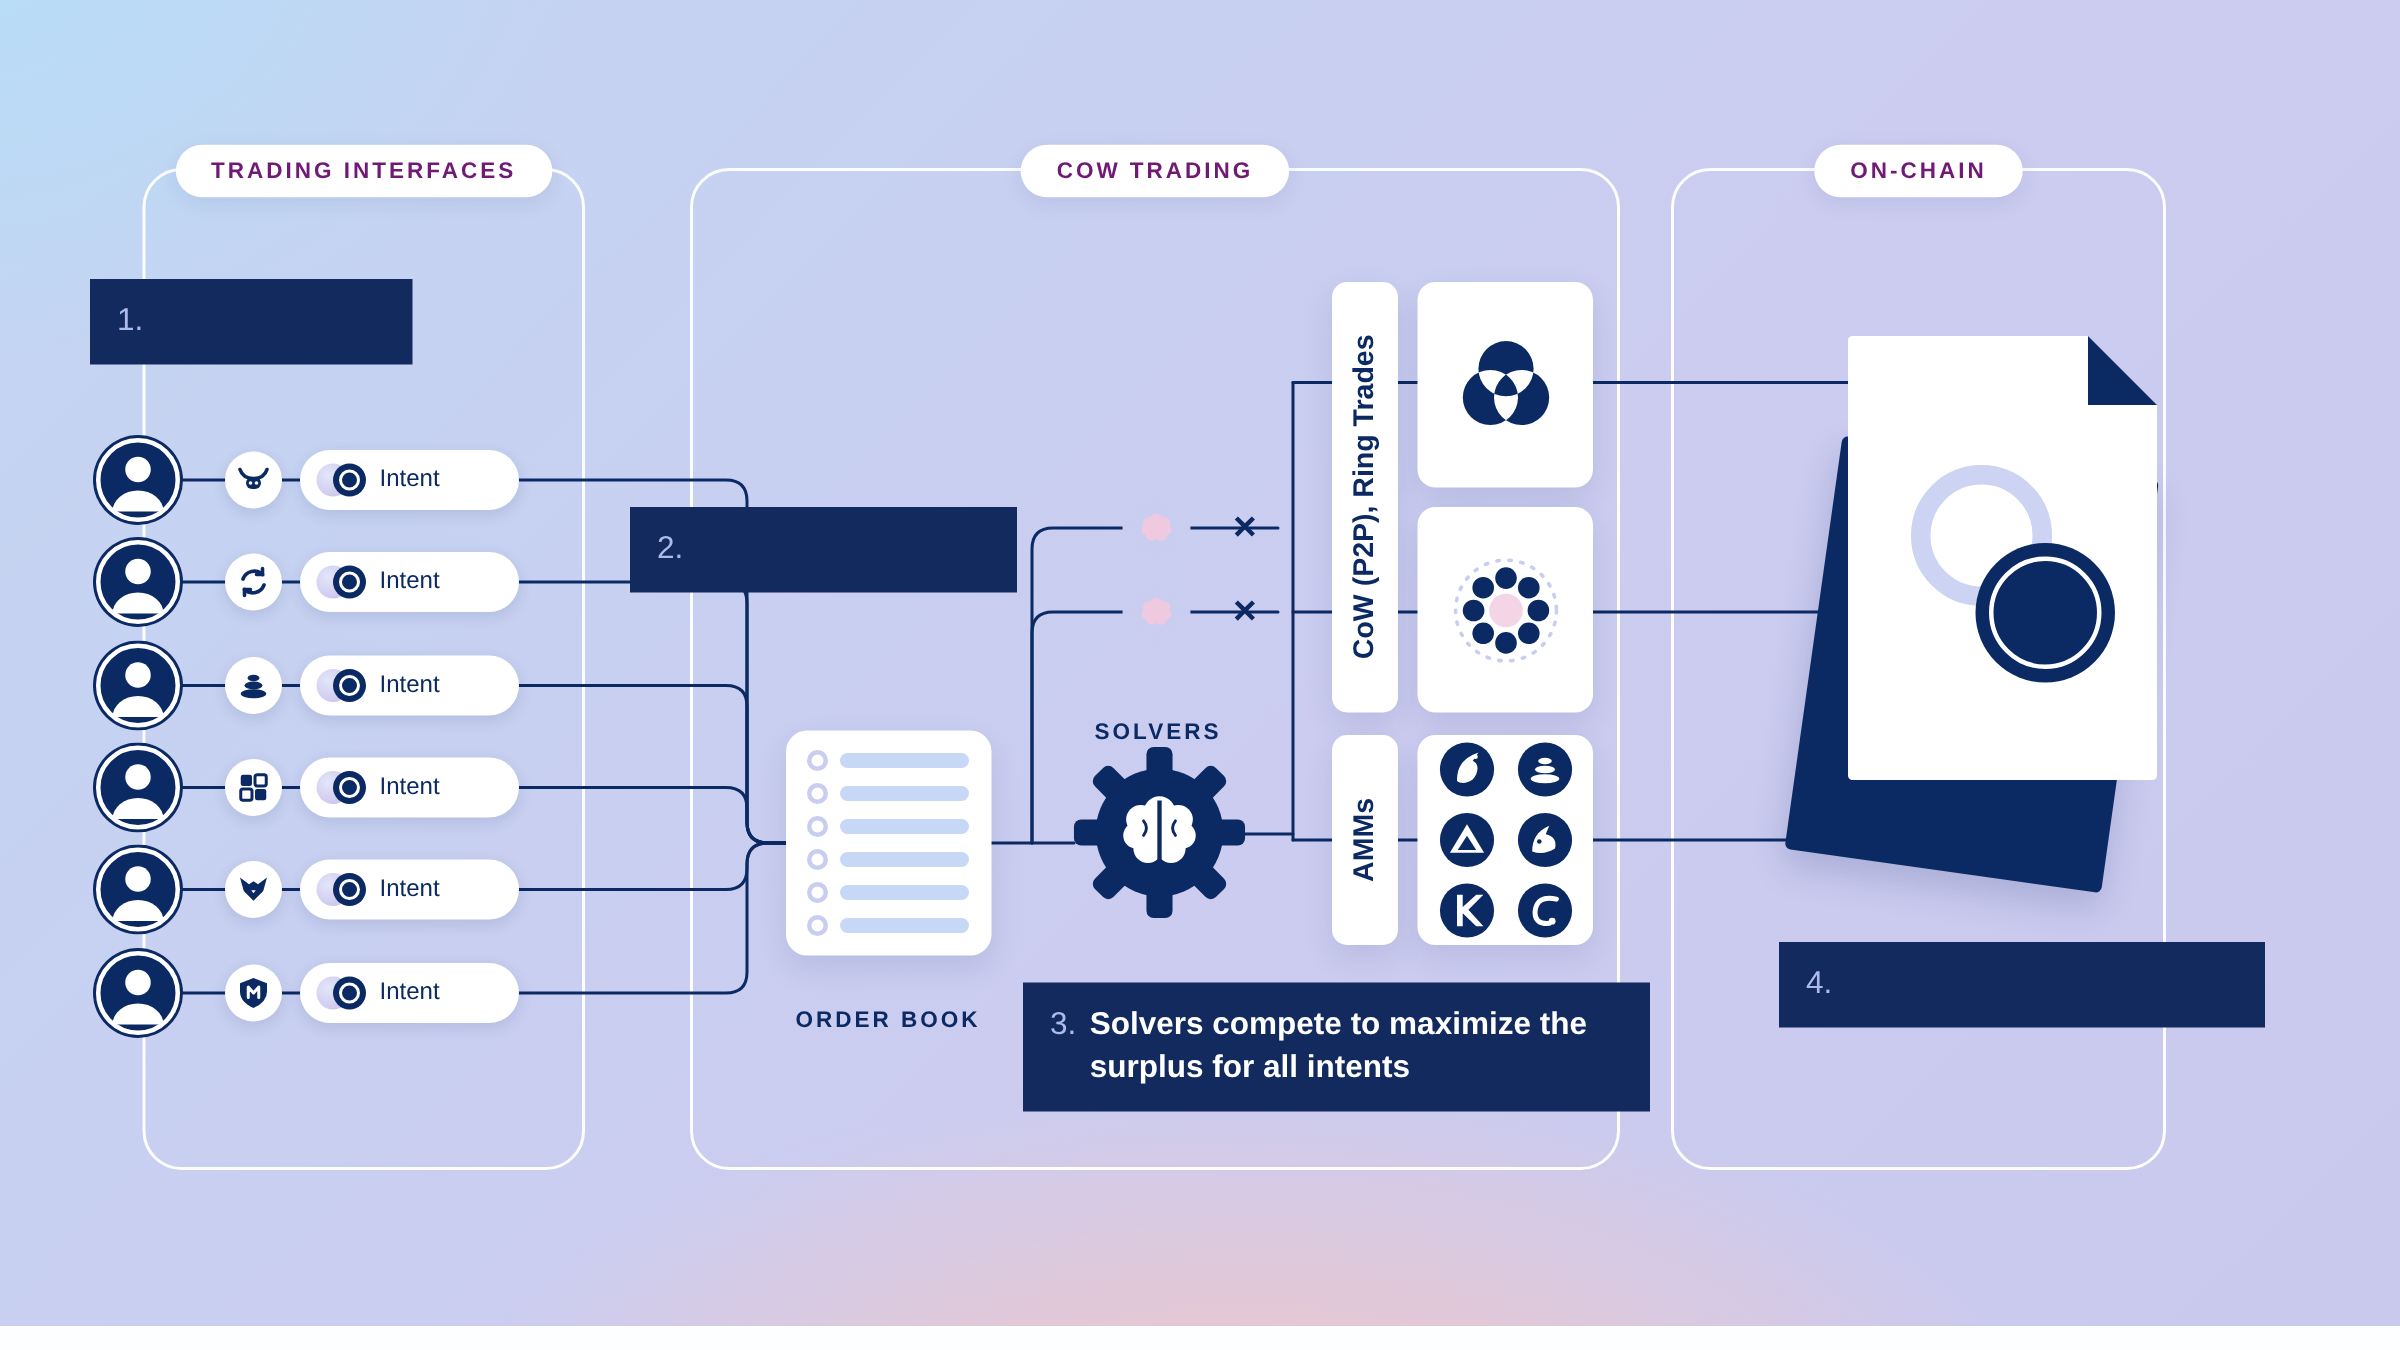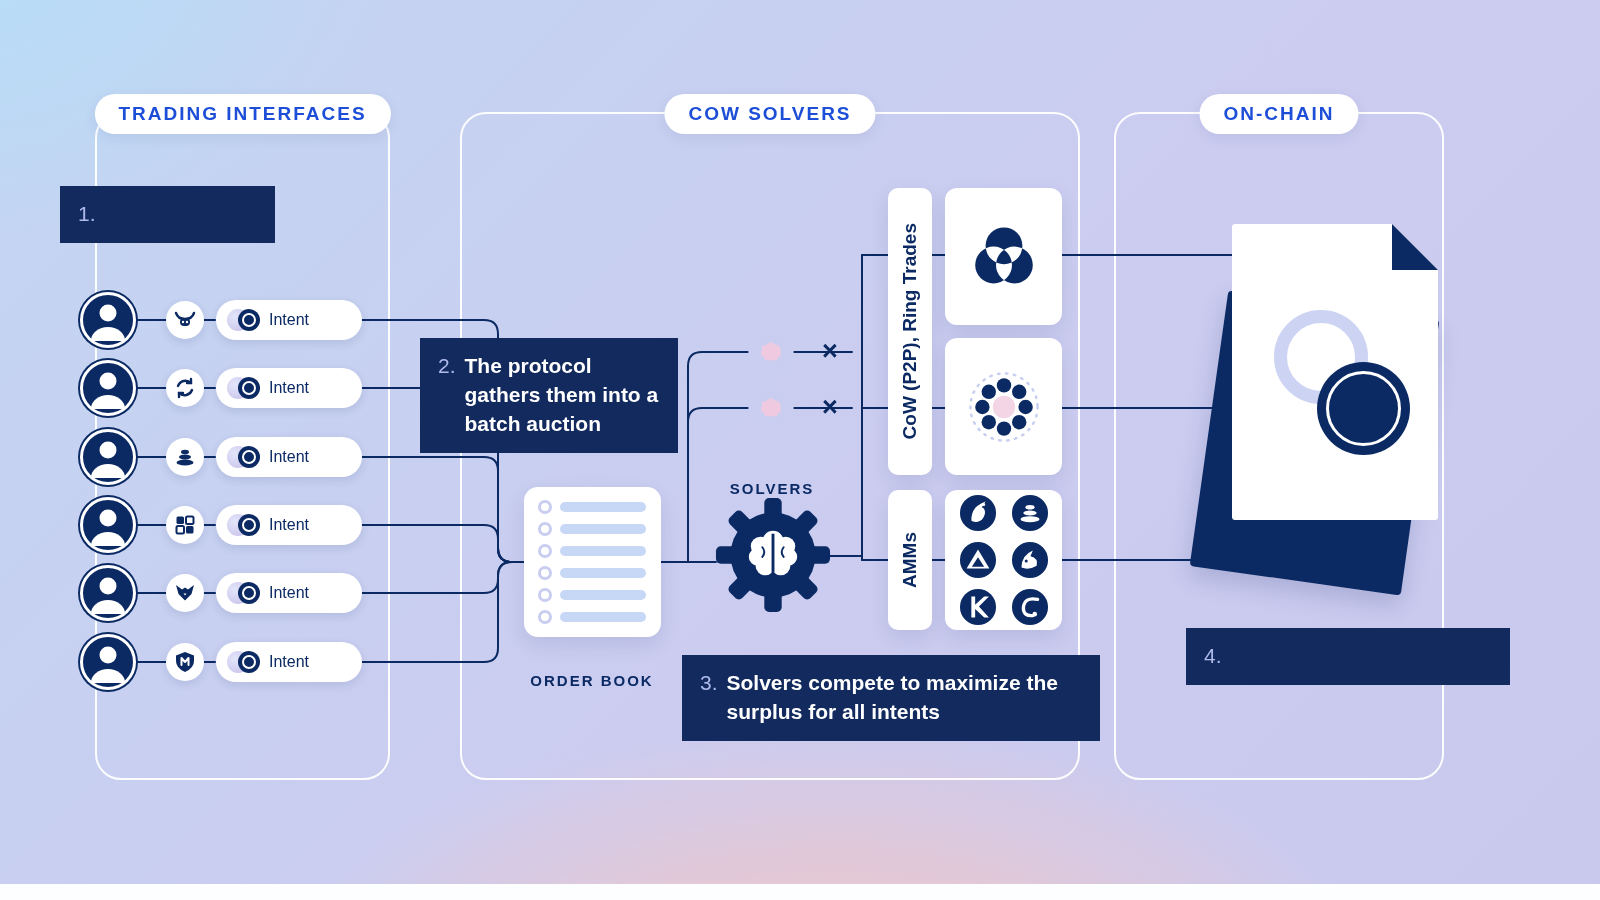--- a/index.html
+++ b/index.html
@@ -12,38 +12,38 @@
       radial-gradient(55% 45% at 52% 108%, rgba(246,198,196,0.95) 0%, rgba(246,198,196,0) 62%),
       radial-gradient(45% 55% at -2% -4%, rgba(182,221,248,0.95) 0%, rgba(182,221,248,0) 58%),
       linear-gradient(135deg, #c3d6f2 0%, #cbccf0 55%, #c9c9ee 100%);
   }
   .bottom-strip { position:absolute; left:0; bottom:0; width:100%; height:16px; background:#fdfeff; z-index:6; }
 
   
   .panel { position:absolute; border:2px solid rgba(255,255,255,0.95); border-radius:26px; z-index:0; }
   .panel-label {
     position:absolute; left:50%; top:0; transform:translate(-50%,-50%);
-    background:#ffffff; color:#1d4ed8; border-radius:20px; padding:9px 24px;
-    font-size:19px; font-weight:bold; letter-spacing:2px; white-space:nowrap; z-index:3;
+    background:#ffffff; color:#701a75; border-radius:20px; padding:9px 24px;
+    font-size:15px; font-weight:bold; letter-spacing:2px; white-space:nowrap; z-index:3;
     box-shadow:0 4px 14px rgba(20,40,100,0.08);
   }
 
   
   svg.wires { position:absolute; inset:0; z-index:1; }
   svg.wires path { fill:none; stroke:#0b2a63; stroke-width:2; stroke-linecap:round; }
 
   
   .callout {
     position:absolute; background:#132a5f; color:#ffffff; z-index:2;
     display:flex; gap:9px; padding:14px 18px; font-size:21px; font-weight:bold; line-height:1.38;
   }
   .callout .num { color:#aebbea; font-weight:normal; flex:0 0 auto; }
 
   
-  .user-row { position:absolute; left:78px; width:284px; height:60px; z-index:2; }
+  .user-row { position:absolute; left:62px; width:284px; height:60px; z-index:2; }
   .avatar { position:absolute; left:0; top:0; width:60px; height:60px; }
   .mini-icon {
     position:absolute; left:88px; top:11px; width:38px; height:38px; border-radius:50%;
     background:#ffffff; display:flex; align-items:center; justify-content:center;
     box-shadow:0 3px 10px rgba(20,40,100,0.12);
   }
   .intent-pill {
     position:absolute; left:138px; top:10px; width:146px; height:40px; border-radius:20px;
     background:#ffffff; display:flex; align-items:center; padding-left:11px;
     box-shadow:0 3px 10px rgba(20,40,100,0.12);
@@ -132,32 +132,31 @@
 
     <path d="M1062 255 H1240"></path>
       <path d="M1062 408 H1238"></path>
       <path d="M1062 560 H1216"></path>
   </svg>
 
   <div class="panel" style="left:95px; top:112px; width:295px; height:668px;">
     <div class="panel-label">TRADING INTERFACES</div>
   </div>
   <div class="panel" style="left:460px; top:112px; width:620px; height:668px;">
-    <div class="panel-label">COW SOLVERS</div>
+    <div class="panel-label">COW TRADING</div>
   </div>
   <div class="panel" style="left:1114px; top:112px; width:330px; height:668px;">
     <div class="panel-label">ON-CHAIN</div>
   </div>
 
   <div class="callout" style="left:60px; top:186px; width:215px;">
     <span class="num">1.</span>
   </div>
   <div class="callout" style="left:420px; top:338px; width:258px;">
     <span class="num">2.</span>
-    <div>The protocol gathers them into a batch auction</div>
   </div>
   <div class="callout" style="left:682px; top:655px; width:418px;">
     <span class="num">3.</span>
     <div>Solvers compete to maximize the surplus for all intents</div>
   </div>
   <div class="callout" style="left:1186px; top:628px; width:324px;">
     <span class="num">4.</span>
   </div>
 
   <div class="user-row" style="top:290px;">

